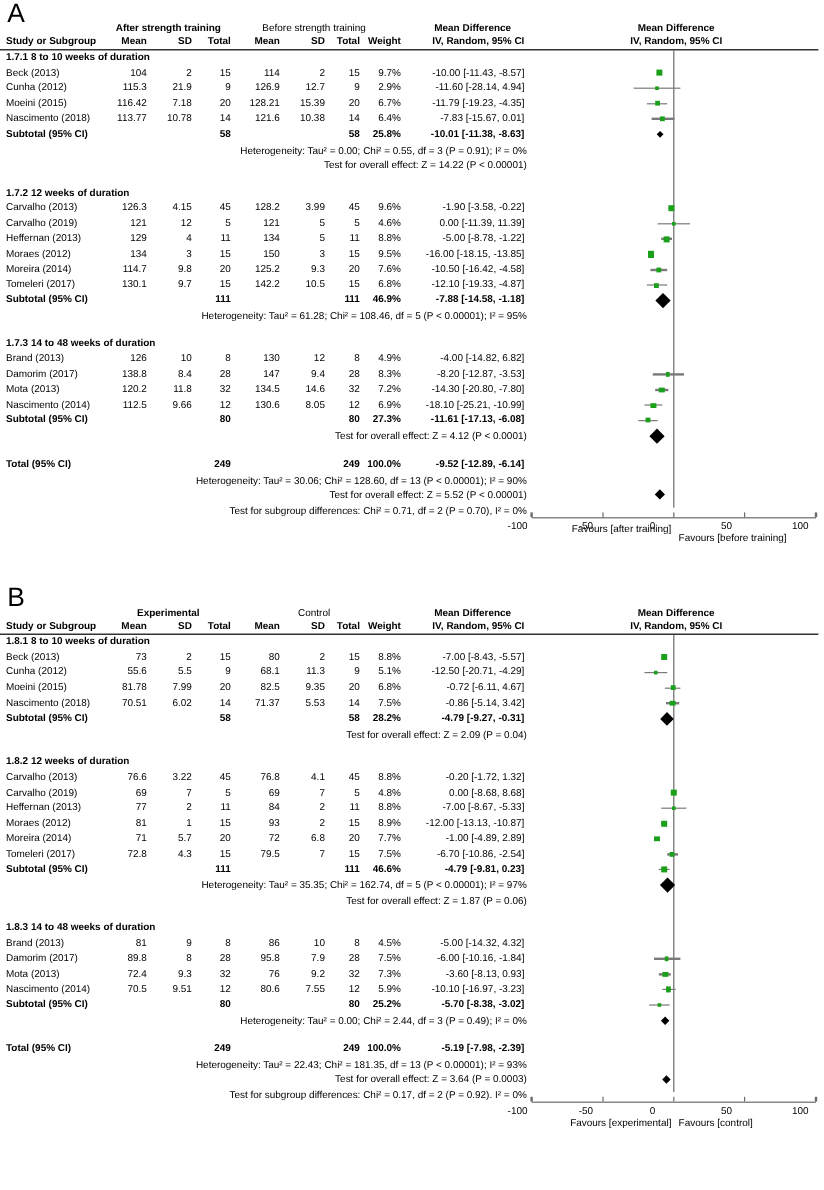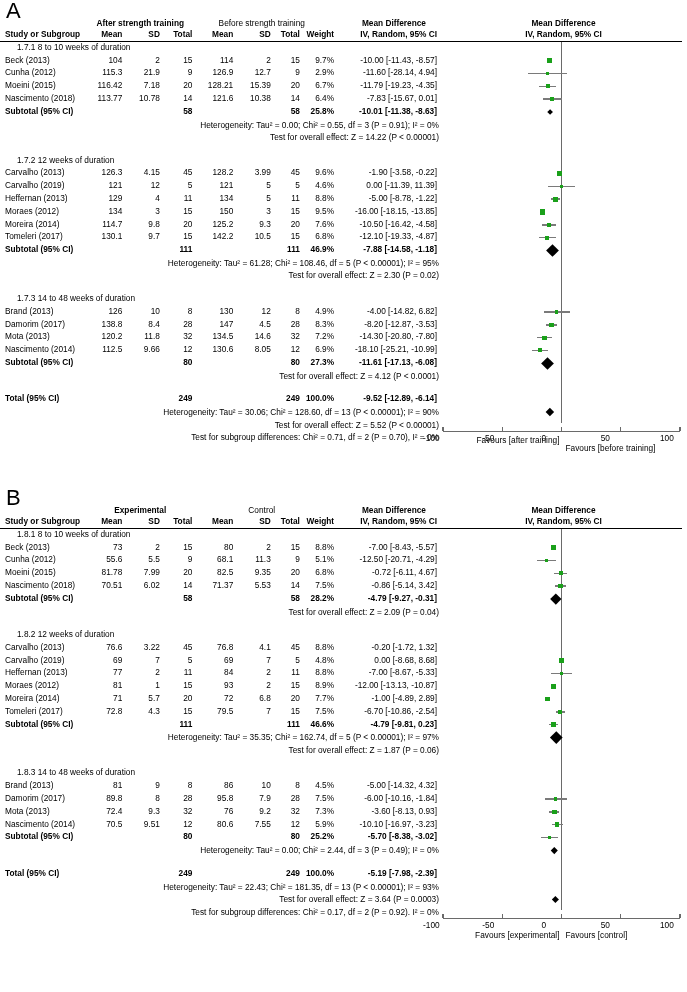--- a/index.html
+++ b/index.html
@@ -66,21 +66,21 @@
   .hdr-group-4 { width: 118px; text-align: center; font-weight: 700; }
   .hdr-row.top .c-study { width: 96px; }
 
   .hdr-row.labels > div { font-weight: 700; }
   .hdr-rule {
     border-bottom: 1.2px solid #000;
     width: 682px;
     position: absolute;
     left: 0px;
   }
-  .grp-head-row { font-weight: 400; margin-left: 12px; }
+  .grp-head-row { font-weight: 700; }
   .row.subtotal > div { font-weight: 700; }
   .stat-line {
     height: 12.5px;
     font-size: 8.3px;
     white-space: nowrap;
     line-height: 12.5px;
     text-align: right;
   }
   .spacer { height: 11px; }
   .total-block .row > div { font-weight: 700; }
@@ -312,41 +312,40 @@
         <div class="c-mean1"></div>
         <div class="c-sd1"></div>
         <div class="c-tot1">111</div>
         <div class="c-mean2"></div>
         <div class="c-sd2"></div>
         <div class="c-tot2">111</div>
         <div class="c-weight">46.9%</div>
         <div class="c-md">-7.88 [-14.58, -1.18]</div>
       </div>
       <div class="stat-line">Heterogeneity: Tau² = 61.28; Chi² = 108.46, df = 5 (P &lt; 0.00001); I² = 95%</div>
-      <div class="stat-line">Test for overall effect: Z = 2.30 (P = 0.02)</div>
       <div class="spacer"></div>
       <div class="grp-head-row">1.7.3 14 to 48 weeks of duration</div>
       <div class="row">
         <div class="c-study">Brand (2013)</div>
         <div class="c-mean1">126</div>
         <div class="c-sd1">10</div>
         <div class="c-tot1">8</div>
         <div class="c-mean2">130</div>
         <div class="c-sd2">12</div>
         <div class="c-tot2">8</div>
         <div class="c-weight">4.9%</div>
         <div class="c-md">-4.00 [-14.82, 6.82]</div>
       </div>
       <div class="row">
         <div class="c-study">Damorim (2017)</div>
         <div class="c-mean1">138.8</div>
         <div class="c-sd1">8.4</div>
         <div class="c-tot1">28</div>
         <div class="c-mean2">147</div>
-        <div class="c-sd2">4.5</div>
+        <div class="c-sd2">9.4</div>
         <div class="c-tot2">28</div>
         <div class="c-weight">8.3%</div>
         <div class="c-md">-8.20 [-12.87, -3.53]</div>
       </div>
       <div class="row">
         <div class="c-study">Mota (2013)</div>
         <div class="c-mean1">120.2</div>
         <div class="c-sd1">11.8</div>
         <div class="c-tot1">32</div>
         <div class="c-mean2">134.5</div>

